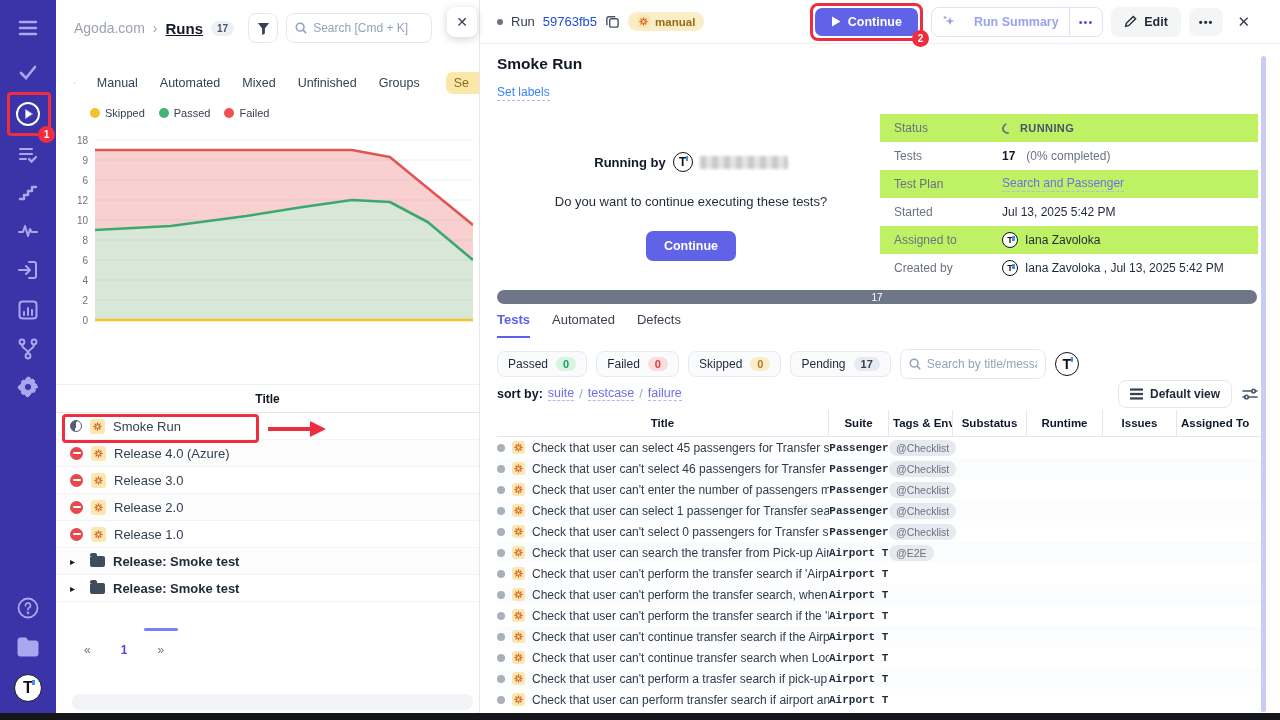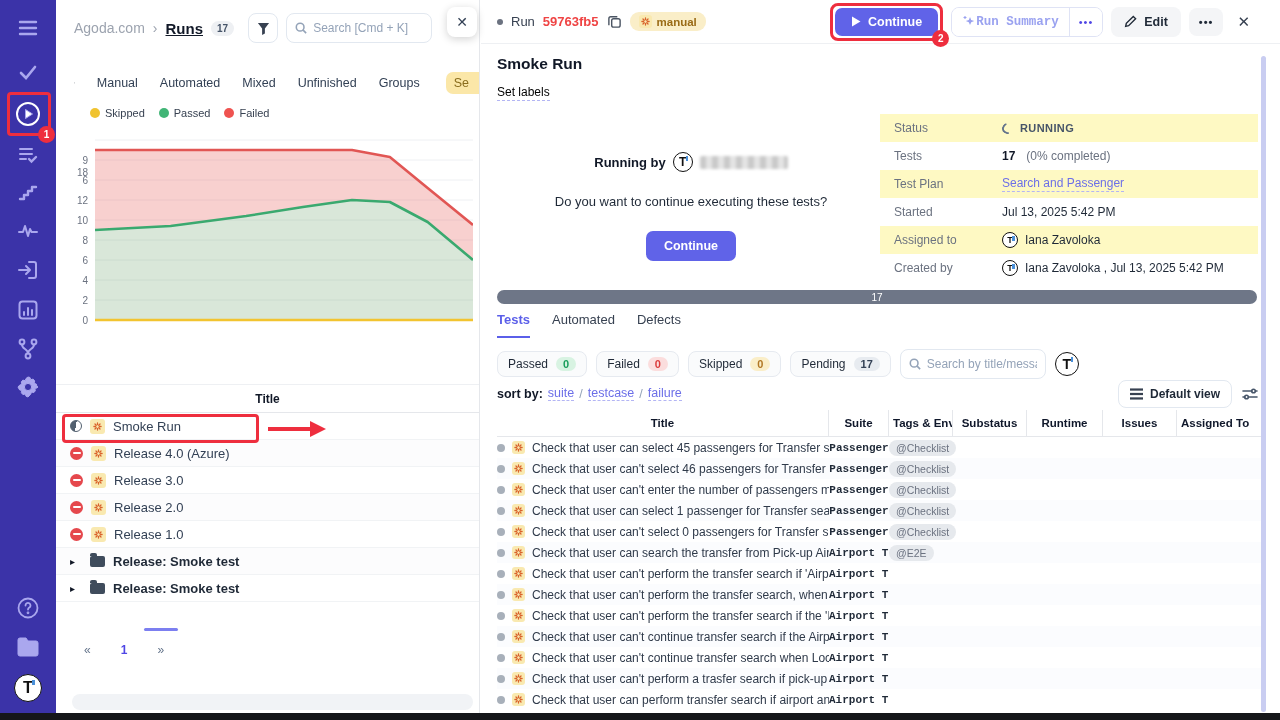--- a/index.html
+++ b/index.html
@@ -54,48 +54,48 @@
   .page-bar { margin-left:88px; width:34px; height:3px; background:#7c7ff0; border-radius:2px; }
   .page-row { display:flex; gap:30px; margin-left:28px; margin-top:12px; font-size:12px; color:#64748b; align-items:center; }
   .page-num { color:#4f46e5; font-weight:700; }
   #lp-bottom-track { position:absolute; top:694px; left:16px; right:6px; height:16px; background:#f1f3f6; border-radius:8px; }
 
   
   #right-panel { position:absolute; left:481px; top:0; width:799px; height:720px; background:#fff; }
   #run-header { position:absolute; top:0; left:0; right:0; height:44px; border-bottom:1px solid #eef0f3; display:flex; align-items:center; padding:0 24px 0 16px; gap:8px; }
   .run-dot { width:6px; height:6px; border-radius:50%; background:#6b7280; }
   .run-label { font-size:13px; color:#374151; }
-  .run-id { font-size:13px; font-weight:700; color:#ef4444; }
+  .run-id { font-size:13px; font-weight:400; color:#1d4ed8; }
   .pill-yellow { background:#faeec8; color:#9a6b16; font-size:11.5px; font-weight:700; padding:3px 9px; border-radius:9px; display:flex; gap:5px; align-items:center; }
   #hdr-right { margin-left:auto; display:flex; align-items:center; gap:8px; }
   .red-box { border:3px solid #ee2e3e; border-radius:8px; padding:2px; position:relative; }
   .btn-primary { background:#6063e8; color:#fff; border:none; border-radius:7px; font-size:12.5px; font-weight:700;
     padding:7px 16px; display:flex; align-items:center; gap:7px; cursor:pointer; font-family:"Liberation Sans",sans-serif; }
   .btn-group { display:flex; align-items:center; border:1px solid #dfe3f5; border-radius:8px; overflow:hidden; }
-  .btn-ghost { background:#fff; border:none; color:#9aa2f0; font-size:12.5px; font-weight:700; padding:7px 10px; display:flex; gap:0; align-items:flex-end; cursor:pointer; font-family:Liberation Mono, monospace;}
+  .btn-ghost { background:#fff; border:none; color:#9aa2f0; font-size:12.5px; font-weight:700; padding:7px 10px; display:flex; gap:18px; align-items:flex-end; cursor:pointer; font-family:Liberation Sans, sans-serif;}
   .btn-more-inline { border:none; border-left:1px solid #dfe3f5; background:#fff; color:#4f46e5; font-size:11px; padding:8px 9px; letter-spacing:1px; cursor:pointer; }
   .btn-light { background:#f4f5f7; border:none; border-radius:8px; color:#1f2937; font-size:12.5px; font-weight:700; padding:8px 13px; display:flex; gap:7px; align-items:center; cursor:pointer; font-family:"Liberation Sans",sans-serif;}
   .btn-close { background:none; border:none; font-size:15px; color:#374151; cursor:pointer; padding:4px 6px; }
   .num-badge { position:absolute; width:17px; height:17px; border-radius:50%; background:#ee2e3e; color:#fff; font-size:10px; font-weight:700;
     display:flex; align-items:center; justify-content:center; z-index:20; }
   #run-title { position:absolute; top:55px; left:16px; font-size:15.5px; font-weight:700; color:#111827; }
-  #set-labels { position:absolute; top:85px; left:16px; font-size:12px; color:#000000; border-bottom:1px dashed #b3b5f4; cursor:pointer; padding-bottom:1px; }
+  #set-labels { position:absolute; top:85px; left:16px; font-size:12px; color:#3b82f6; border-bottom:1px dashed #b3b5f4; cursor:pointer; padding-bottom:1px; }
   #center-block { position:absolute; top:152px; left:16px; width:388px; text-align:center; }
   .running-by { display:flex; align-items:center; justify-content:center; gap:7px; font-size:13px; font-weight:700; color:#111827; }
   .redacted { width:88px; height:13px; border-radius:2px; background:repeating-linear-gradient(90deg,#c9c9c9 0 6px,#e4e4e4 6px 12px); filter:blur(1.4px); }
   .prompt { margin-top:22px; font-size:13px; color:#1f2937; }
   #center-continue { margin-top:22px; }
   .t-logo { border-radius:50%; background:#fff; border:1.6px solid #111; color:#111; font-weight:700; display:inline-flex; align-items:center; justify-content:center; position:relative; flex:0 0 auto; }
   .t-logo i { font-style:normal; position:relative; }
   .t-logo i::after { content:""; position:absolute; right:-2px; top:1px; width:2.5px; height:5px; background:#4a90d9; }
 
   
   #details { position:absolute; top:114px; left:399px; width:378px; }
   .d-row { height:28px; display:flex; align-items:center; font-size:12px; }
-  .d-row.blue { background:#fef9c3; }
+  .d-row.blue { background:#bef264; }
   .d-label { width:122px; padding-left:14px; color:#6b7280; }
   .d-value { display:flex; align-items:center; gap:7px; color:#1f2937; }
   .d-strong { font-weight:700; color:#111827; }
   .d-muted { color:#6b7280; margin-left:4px; }
   .d-link { color:#6c6fe8; border-bottom:1px dashed #b3b5f4; cursor:pointer; padding-bottom:1px; }
   .status-running { font-size:11px; font-weight:700; color:#475569; letter-spacing:.4px; }
   .spinner { width:11px; height:11px; border-radius:50%; border:2px solid transparent; border-left-color:#64748b; border-bottom-color:#64748b; transform:rotate(30deg); }
 
   #progress-bar { position:absolute; top:290px; left:16px; width:760px; height:14px; background:#6e7687; border-radius:7px;
     display:flex; align-items:center; justify-content:center; color:#fff; font-size:10px; }
@@ -270,21 +270,21 @@
         <span>Passed</span>
       </span>
       <span class="leg-item">
         <span class="leg-dot" style="background: rgb(239, 83, 80);"></span>
         <span>Failed</span>
       </span>
     </div>
 
   <div id="chart-wrap">
     <div id="yticks">
-        <span class="ytick" style="top: 2px; margin-top: 32px;">18</span>
+        <span class="ytick" style="top: 2px;">18</span>
         <span class="ytick" style="top: 22px;">9</span>
         <span class="ytick" style="top: 42px;">6</span>
         <span class="ytick" style="top: 62px;">12</span>
         <span class="ytick" style="top: 82px;">10</span>
         <span class="ytick" style="top: 102px;">8</span>
         <span class="ytick" style="top: 122px;">6</span>
         <span class="ytick" style="top: 142px;">4</span>
         <span class="ytick" style="top: 162px;">2</span>
         <span class="ytick" style="top: 182px;">0</span>
       </div>

